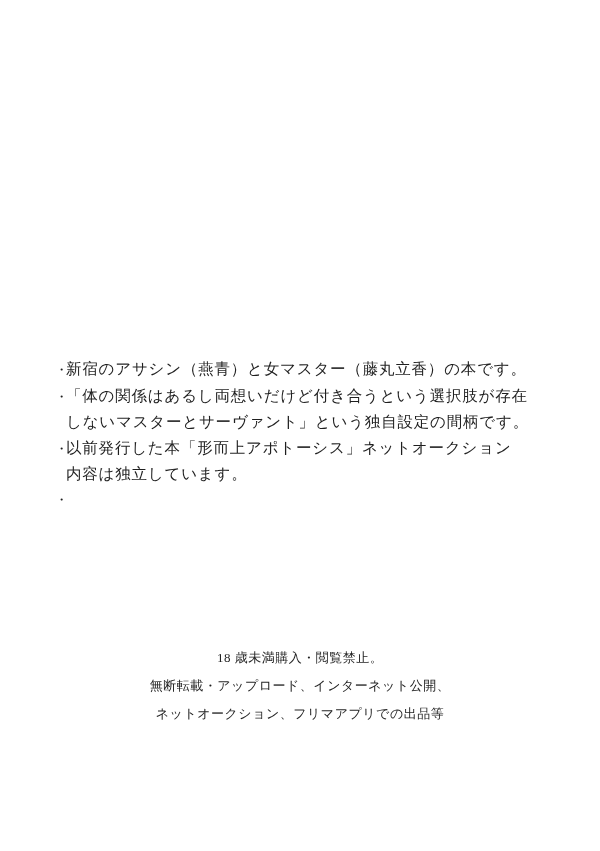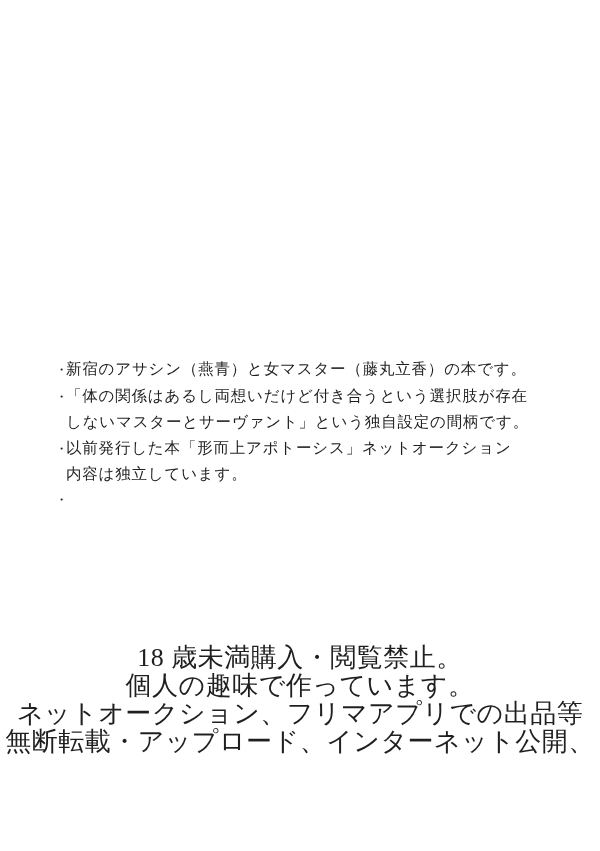--- a/index.html
+++ b/index.html
@@ -39,21 +39,21 @@
     font-size: 13px;
   }
   
   .disclaimer {
     position: absolute;
     left: 0;
     top: 644px;
     width: 600px;
     text-align: center;
     font-family: "Liberation Serif", "DejaVu Serif", serif;
-    font-size: 26px;
+    font-size: 13px;
     line-height: 28px;
     letter-spacing: 0.5px;
     color: var(--fg, #1f1f1f);
   }
 </style>
 </head>
 <body>
 
 <div class="page" style="--bg: #ffffff; --fg: #1f1f1f;">
 
@@ -78,18 +78,17 @@
       <span class="note-bullet"></span>
       <span class="note-text">内容は独立しています。</span>
     </div>
     <div class="note-line">
       <span class="note-bullet">・</span>
     </div>
   </div>
 
   <div class="disclaimer">
     <div class="disclaimer-line">18 歳未満購入・閲覧禁止。</div>
-    <div class="disclaimer-line">個人の趣味で作っています。</div>
+    <div class="disclaimer-line">無断転載・アップロード、インターネット公開、</div>
     <div class="disclaimer-line">ネットオークション、フリマアプリでの出品等</div>
-    <div class="disclaimer-line">無断転載・アップロード、インターネット公開、</div>
   </div>
 
 </div>
 
 </body></html>

